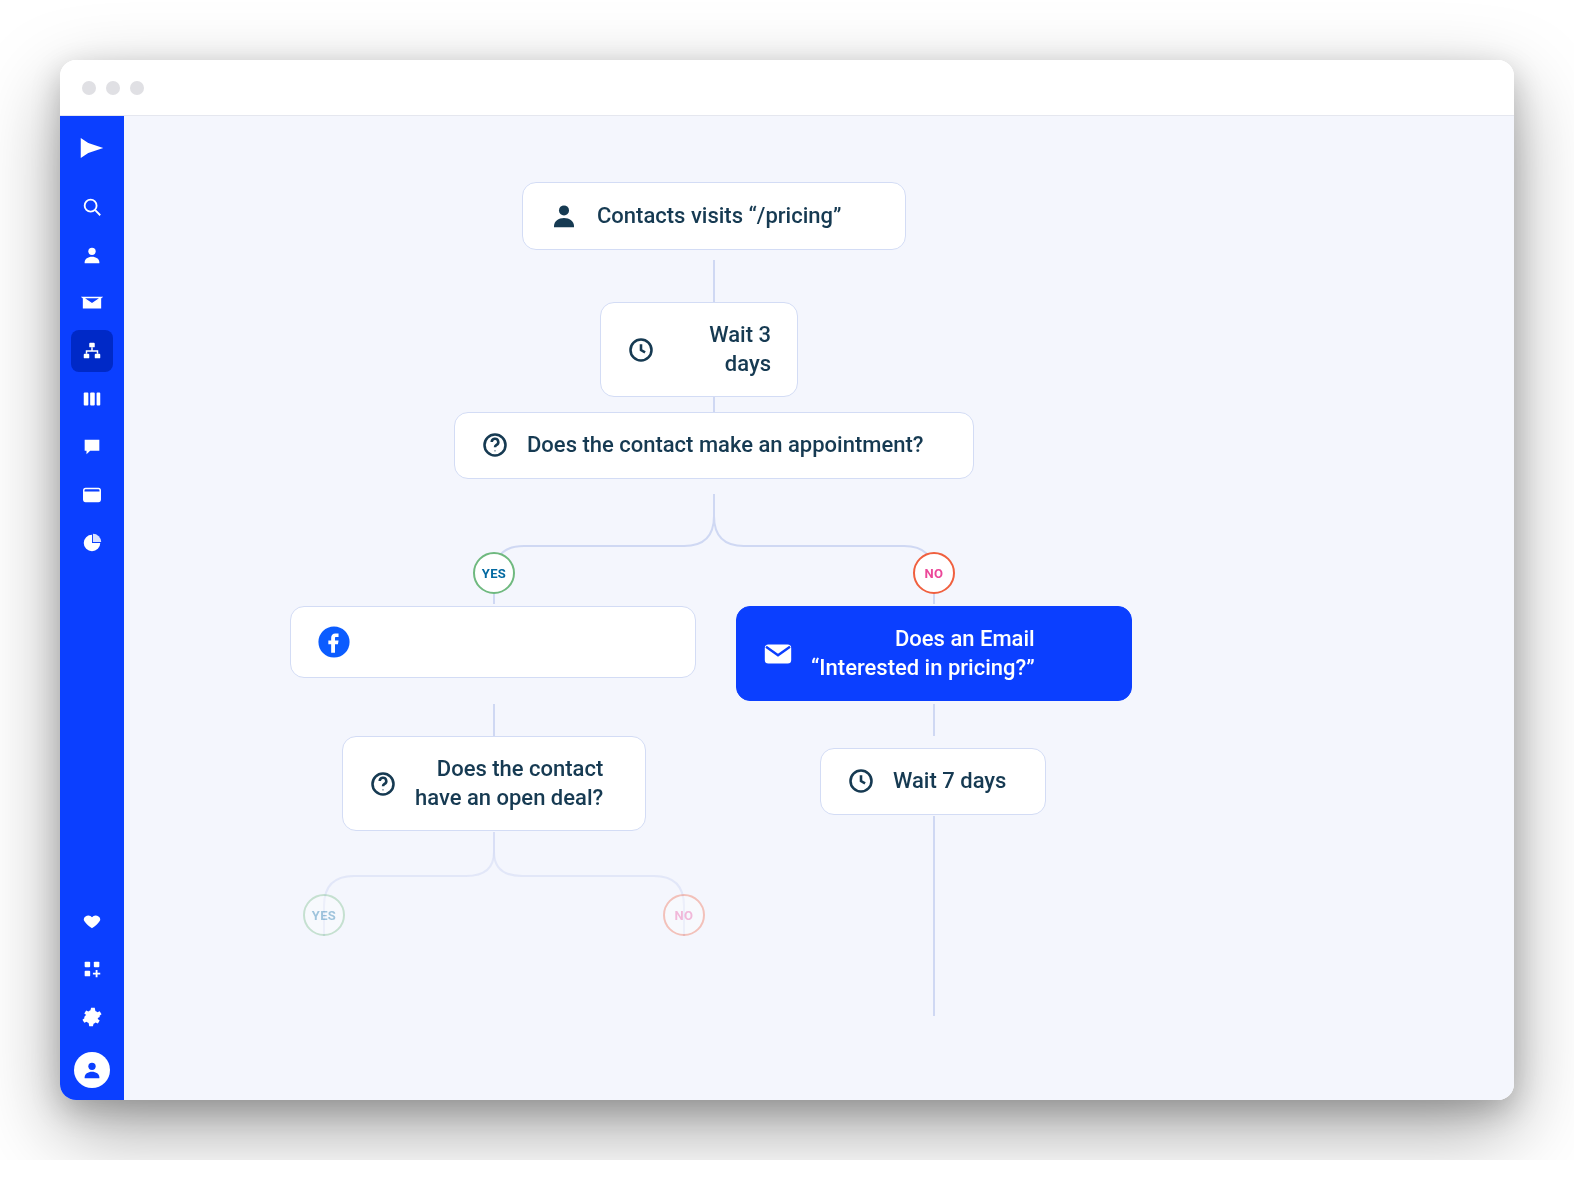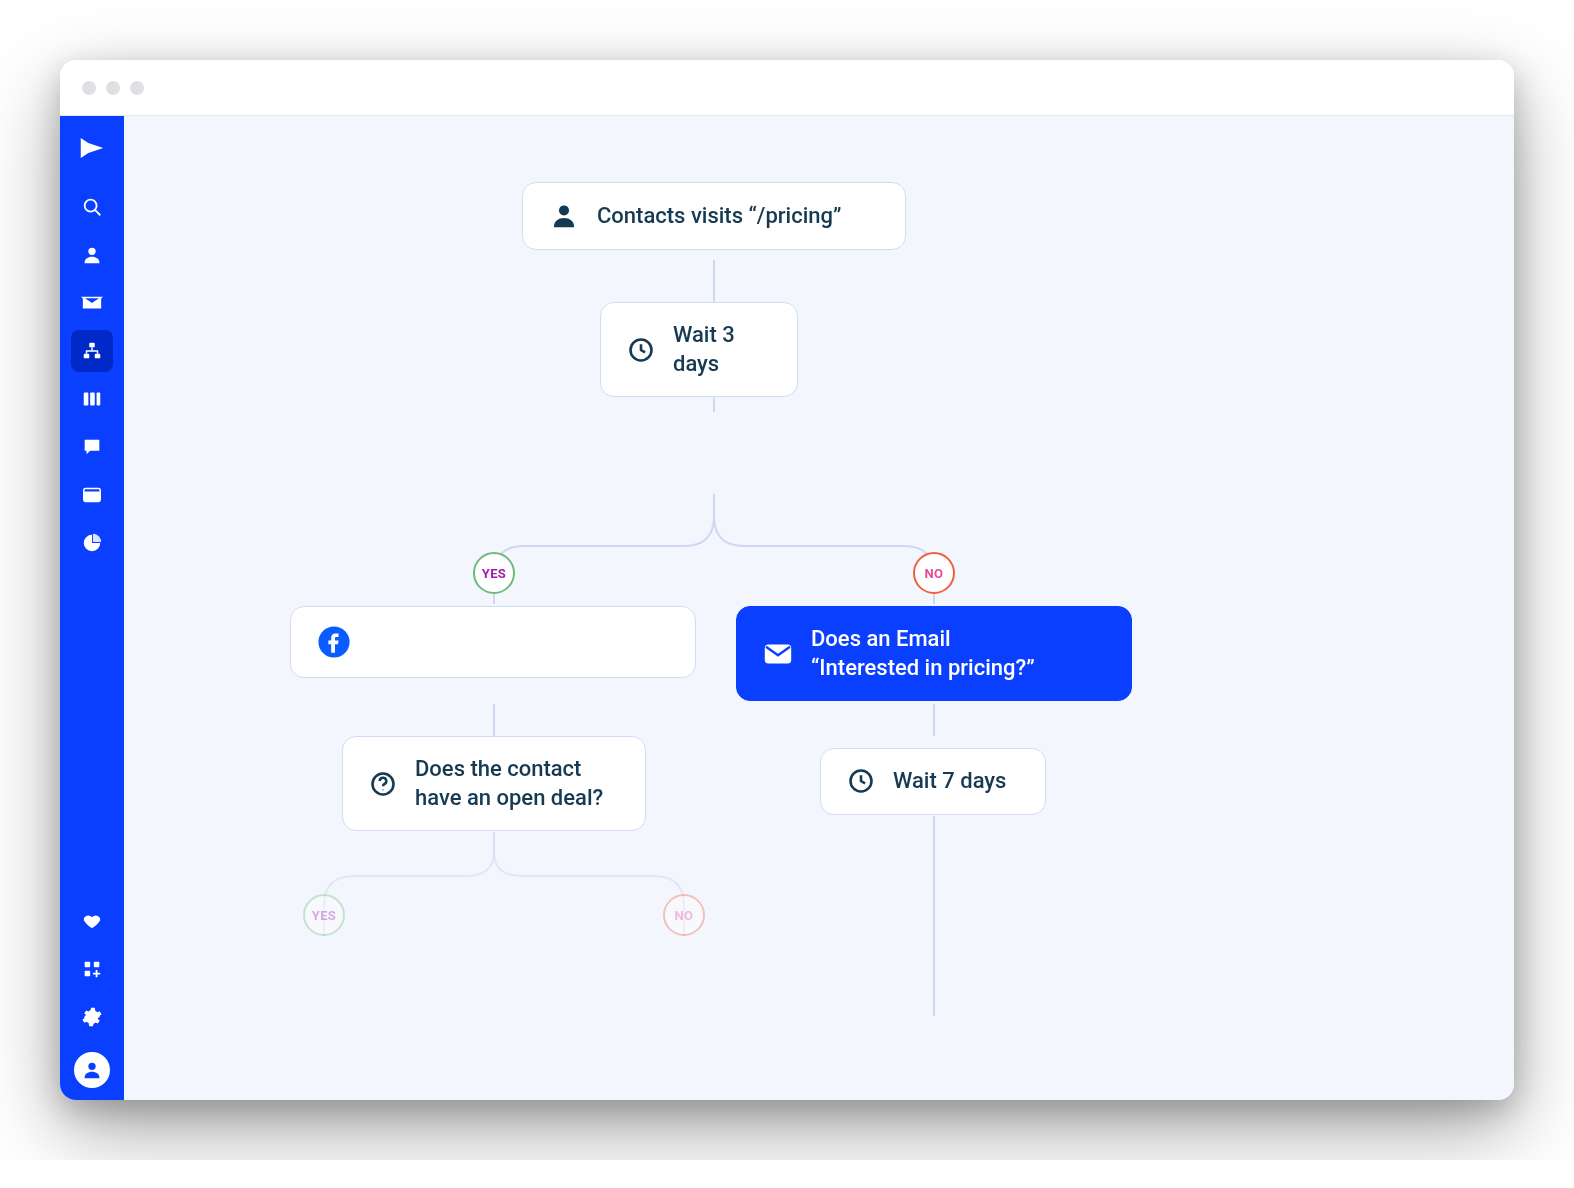--- a/index.html
+++ b/index.html
@@ -68,36 +68,36 @@
     border-radius: 14px;
     display: flex;
     align-items: center;
     gap: 18px;
     padding: 18px 26px;
     color: #163a52;
     font-size: 22px;
     font-weight: 500;
   }
   .node .icon { flex-shrink: 0; display:flex; align-items:center; justify-content:center; }
-  .node .label { line-height: 1.3; white-space: pre-line; }
+  .node .label { line-height: 1.3; white-space: pre-line; text-align: right; }
   .node.blue {
     background: #0b3fff;
     border-color: #0b3fff;
     color: #fff;
   }
 
   .badge {
     position: absolute;
     width: 42px; height: 42px; border-radius: 50%;
     background: #fff;
     border: 2px solid;
     display:flex; align-items:center; justify-content:center;
     font-size: 13px; font-weight: 700; letter-spacing: 0.4px;
   }
-  .badge.yes { border-color: #6fb97f; color: #a21caf; }
+  .badge.yes { border-color: #6fb97f; color: #0369a1; }
   .badge.no  { border-color: #f0603f; color: #ec4899; }
   .badge.faded { opacity: 0.35; }
 
   svg.connectors {
     position: absolute; inset: 0; width: 100%; height: 100%;
     pointer-events: none;
   }
   svg.connectors path, svg.connectors line {
     stroke: #cfd8f3; stroke-width: 2; fill: none;
   }
@@ -242,56 +242,66 @@
       <div class="node" style="left:476px; top:186px; width:198px;">
         <span class="icon">
           <svg class="ic-clock" viewBox="0 0 24 24">
               <circle cx="12" cy="12" r="9"></circle>
               <path d="M12 7v5l3.5 2"></path>
             </svg>
         </span>
         <span class="label">Wait 3 days</span>
       </div>
 
-
-      <div class="badge yes" style="left:349px; top:436px;">
-        <span>YES</span>
-      </div>
-      <div class="badge no" style="left:789px; top:436px;">
-        <span>NO</span>
-      </div>
-
-      <div class="node" style="left:166px; top:490px; width:406px;">
-        <span class="icon">
-          <svg class="ic-fb" viewBox="0 0 24 24">
-              <circle cx="12" cy="12" r="11" fill="#0b5cff"></circle>
-              <path d="M13.3 8.5h1.9V6h-2.2c-1.9 0-3 1.2-3 3.1V11H8v2.5h2v6h2.7v-6h2.1l.4-2.5h-2.5V9.4c0-.6.2-.9.6-.9z" fill="#fff"></path>
-            </svg>
-        </span>
-      </div>
-
-      <div class="node blue" style="left:612px; top:490px; width:396px;">
-        <span class="icon">
-          <svg class="ic-mail" viewBox="0 0 24 20">
-              <rect x="1" y="2" width="22" height="16" rx="3" fill="#fff"></rect>
-              <path d="M2 4l10 7L22 4" stroke="#0b3fff" stroke-width="2" fill="none"></path>
-            </svg>
-        </span>
-        <span class="label">Does an Email
-“Interested in pricing?”</span>
-      </div>
-
-      <div class="node" style="left:218px; top:620px; width:304px;">
+      <div class="node" style="left:330px; top:296px; width:520px;">
         <span class="icon">
           <svg class="ic-question" viewBox="0 0 24 24">
               <circle cx="12" cy="12" r="9"></circle>
               <path d="M9.2 9.5a2.8 2.8 0 1 1 4 2.5c-1 .5-1.2 1-1.2 2"></path>
               <circle cx="12" cy="17" r="0.6" fill="#163a52" stroke="none"></circle>
             </svg>
         </span>
+        <span class="label">Does the contact make an appointment?</span>
+      </div>
+
+      <div class="badge yes" style="left:349px; top:436px;">
+        <span>YES</span>
+      </div>
+      <div class="badge no" style="left:789px; top:436px;">
+        <span>NO</span>
+      </div>
+
+      <div class="node" style="left:166px; top:490px; width:406px;">
+        <span class="icon">
+          <svg class="ic-fb" viewBox="0 0 24 24">
+              <circle cx="12" cy="12" r="11" fill="#0b5cff"></circle>
+              <path d="M13.3 8.5h1.9V6h-2.2c-1.9 0-3 1.2-3 3.1V11H8v2.5h2v6h2.7v-6h2.1l.4-2.5h-2.5V9.4c0-.6.2-.9.6-.9z" fill="#fff"></path>
+            </svg>
+        </span>
+      </div>
+
+      <div class="node blue" style="left:612px; top:490px; width:396px;">
+        <span class="icon">
+          <svg class="ic-mail" viewBox="0 0 24 20">
+              <rect x="1" y="2" width="22" height="16" rx="3" fill="#fff"></rect>
+              <path d="M2 4l10 7L22 4" stroke="#0b3fff" stroke-width="2" fill="none"></path>
+            </svg>
+        </span>
+        <span class="label">Does an Email
+“Interested in pricing?”</span>
+      </div>
+
+      <div class="node" style="left:218px; top:620px; width:304px;">
+        <span class="icon">
+          <svg class="ic-question" viewBox="0 0 24 24">
+              <circle cx="12" cy="12" r="9"></circle>
+              <path d="M9.2 9.5a2.8 2.8 0 1 1 4 2.5c-1 .5-1.2 1-1.2 2"></path>
+              <circle cx="12" cy="17" r="0.6" fill="#163a52" stroke="none"></circle>
+            </svg>
+        </span>
         <span class="label">Does the contact
 have an open deal?</span>
       </div>
 
       <div class="node" style="left:696px; top:624px; width:226px;margin-top:8px;">
         <span class="icon">
           <svg class="ic-clock" viewBox="0 0 24 24">
               <circle cx="12" cy="12" r="9"></circle>
               <path d="M12 7v5l3.5 2"></path>
             </svg>

